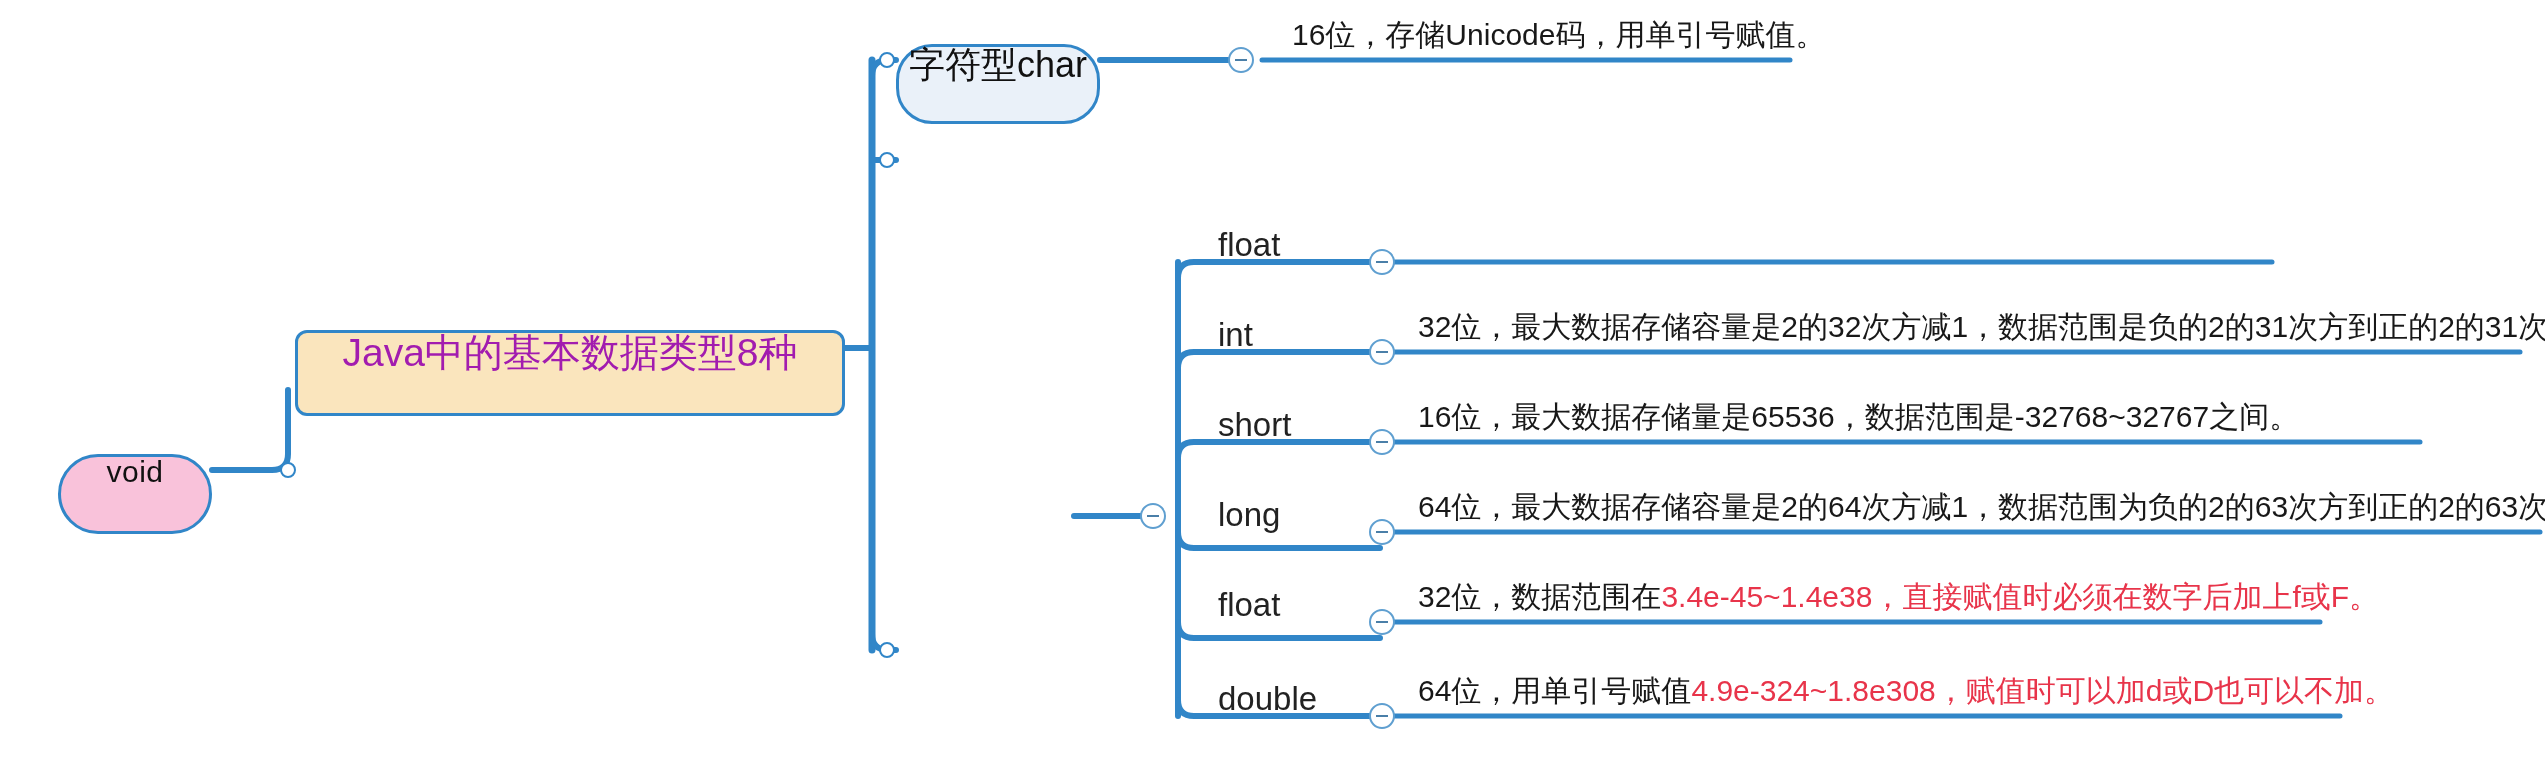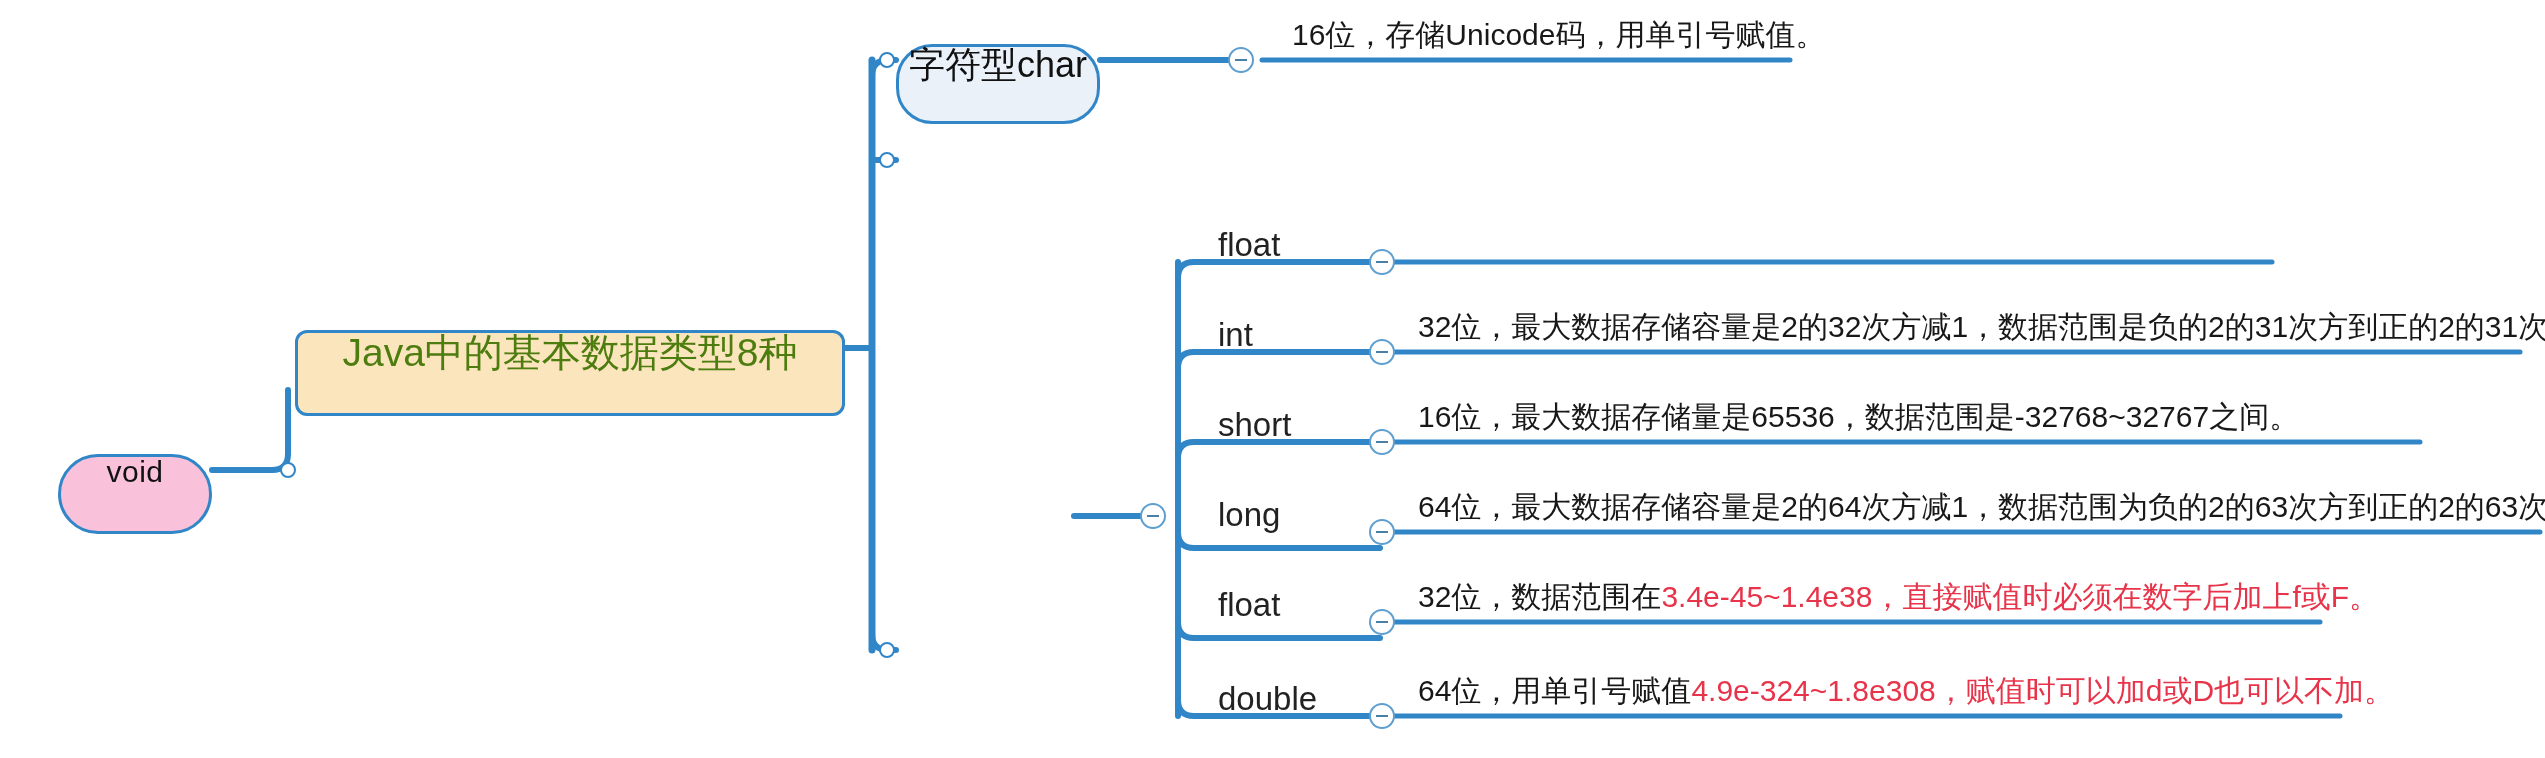--- a/index.html
+++ b/index.html
@@ -46,21 +46,21 @@
     border-radius: 40px;
     font-size: 30px;
     color: #111;
     letter-spacing: .5px;
   }
   .node-root {
     background: #fae5bd;
     border: 3px solid #3186c8;
     border-radius: 12px;
     font-size: 39px;
-    color: #4d7c0f;
+    color: #a21caf;
   }
   .node-branch {
     background: #eaf1f9;
     border: 3px solid #3186c8;
     border-radius: 36px;
     font-size: 36px;
     color: #111;
   }
 
   

